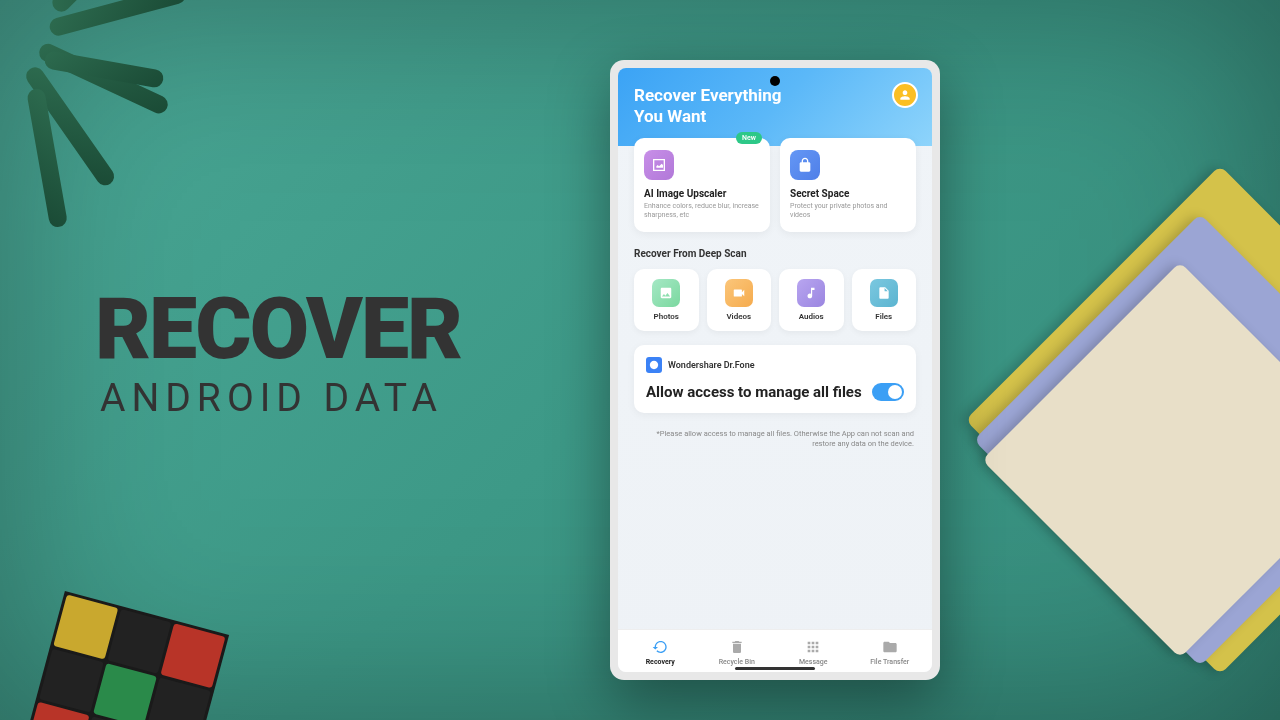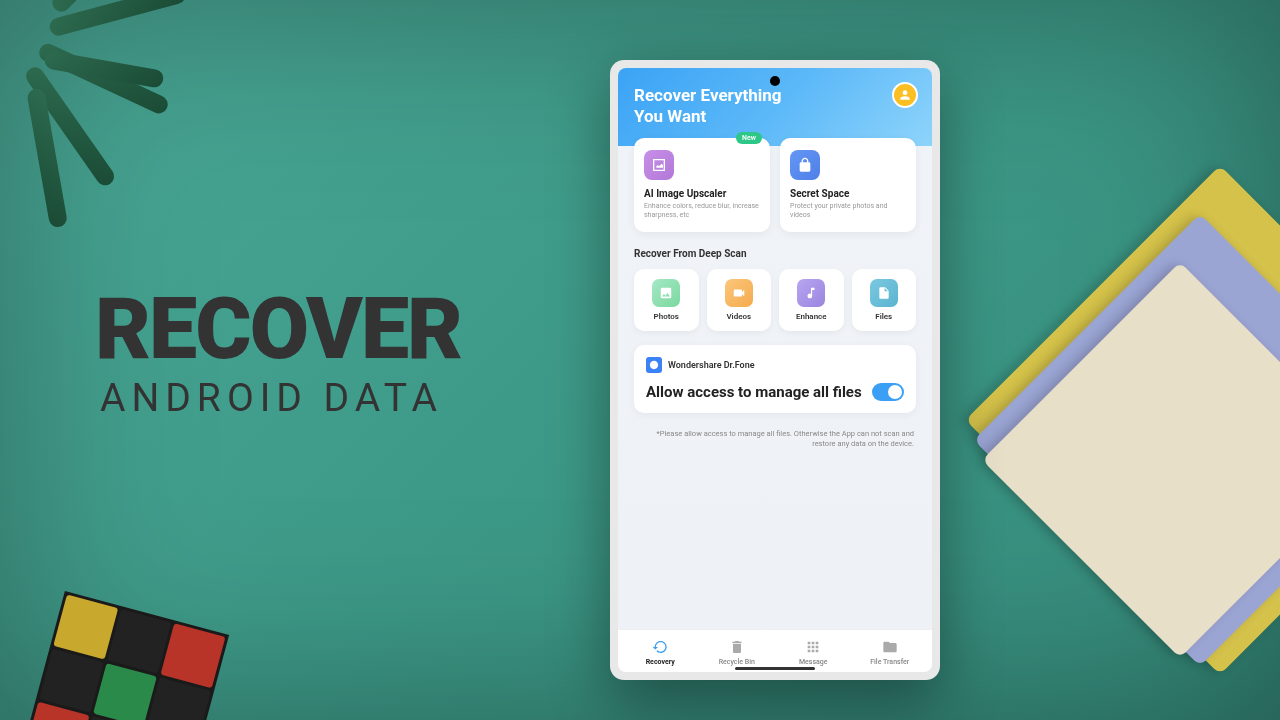--- a/index.html
+++ b/index.html
@@ -163,21 +163,21 @@
               </svg>
             </div>
           <div class="scan-label">Videos</div>
         </div>
         <div class="scan-item">
           <div class="scan-icon si-audio">
               <svg width="14" height="14" viewBox="0 0 24 24" fill="#fff">
                 <path d="M12 3v10.55c-.59-.34-1.27-.55-2-.55-2.21 0-4 1.79-4 4s1.79 4 4 4 4-1.79 4-4V7h4V3h-6z"></path>
               </svg>
             </div>
-          <div class="scan-label">Enhance</div>
+          <div class="scan-label">Audios</div>
         </div>
         <div class="scan-item">
           <div class="scan-icon si-file">
               <svg width="14" height="14" viewBox="0 0 24 24" fill="#fff">
                 <path d="M14 2H6c-1.1 0-2 .9-2 2v16c0 1.1.9 2 2 2h12c1.1 0 2-.9 2-2V8l-6-6zm-1 7V3.5L18.5 9H13z"></path>
               </svg>
             </div>
           <div class="scan-label">Files</div>
         </div>
       </div>

